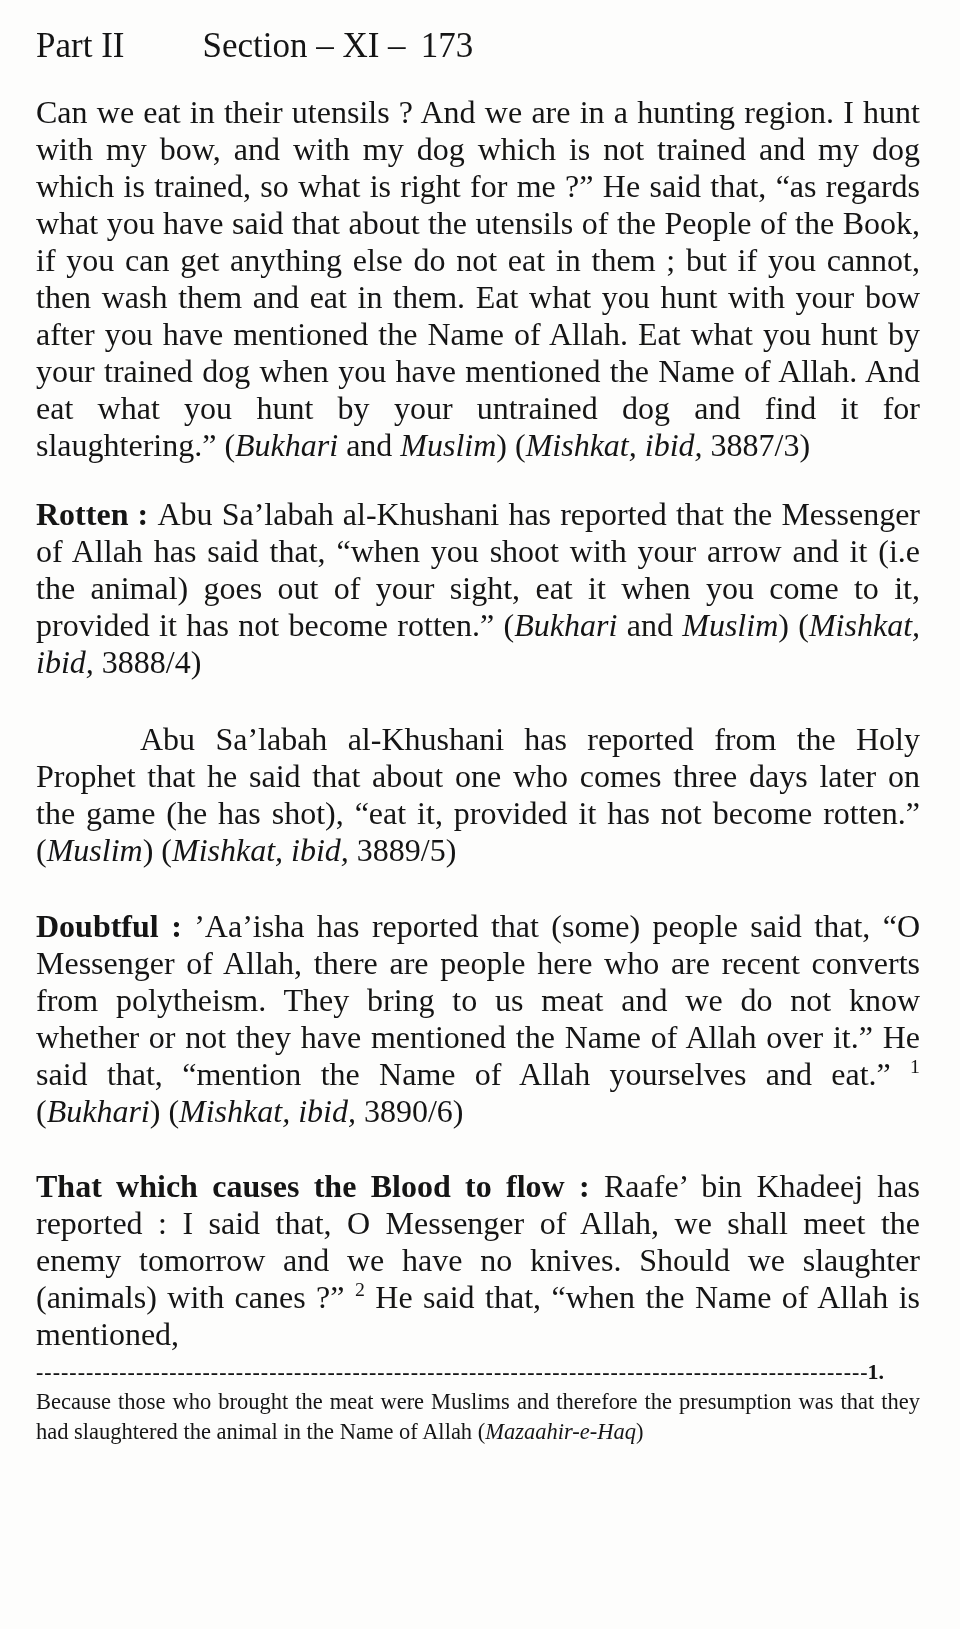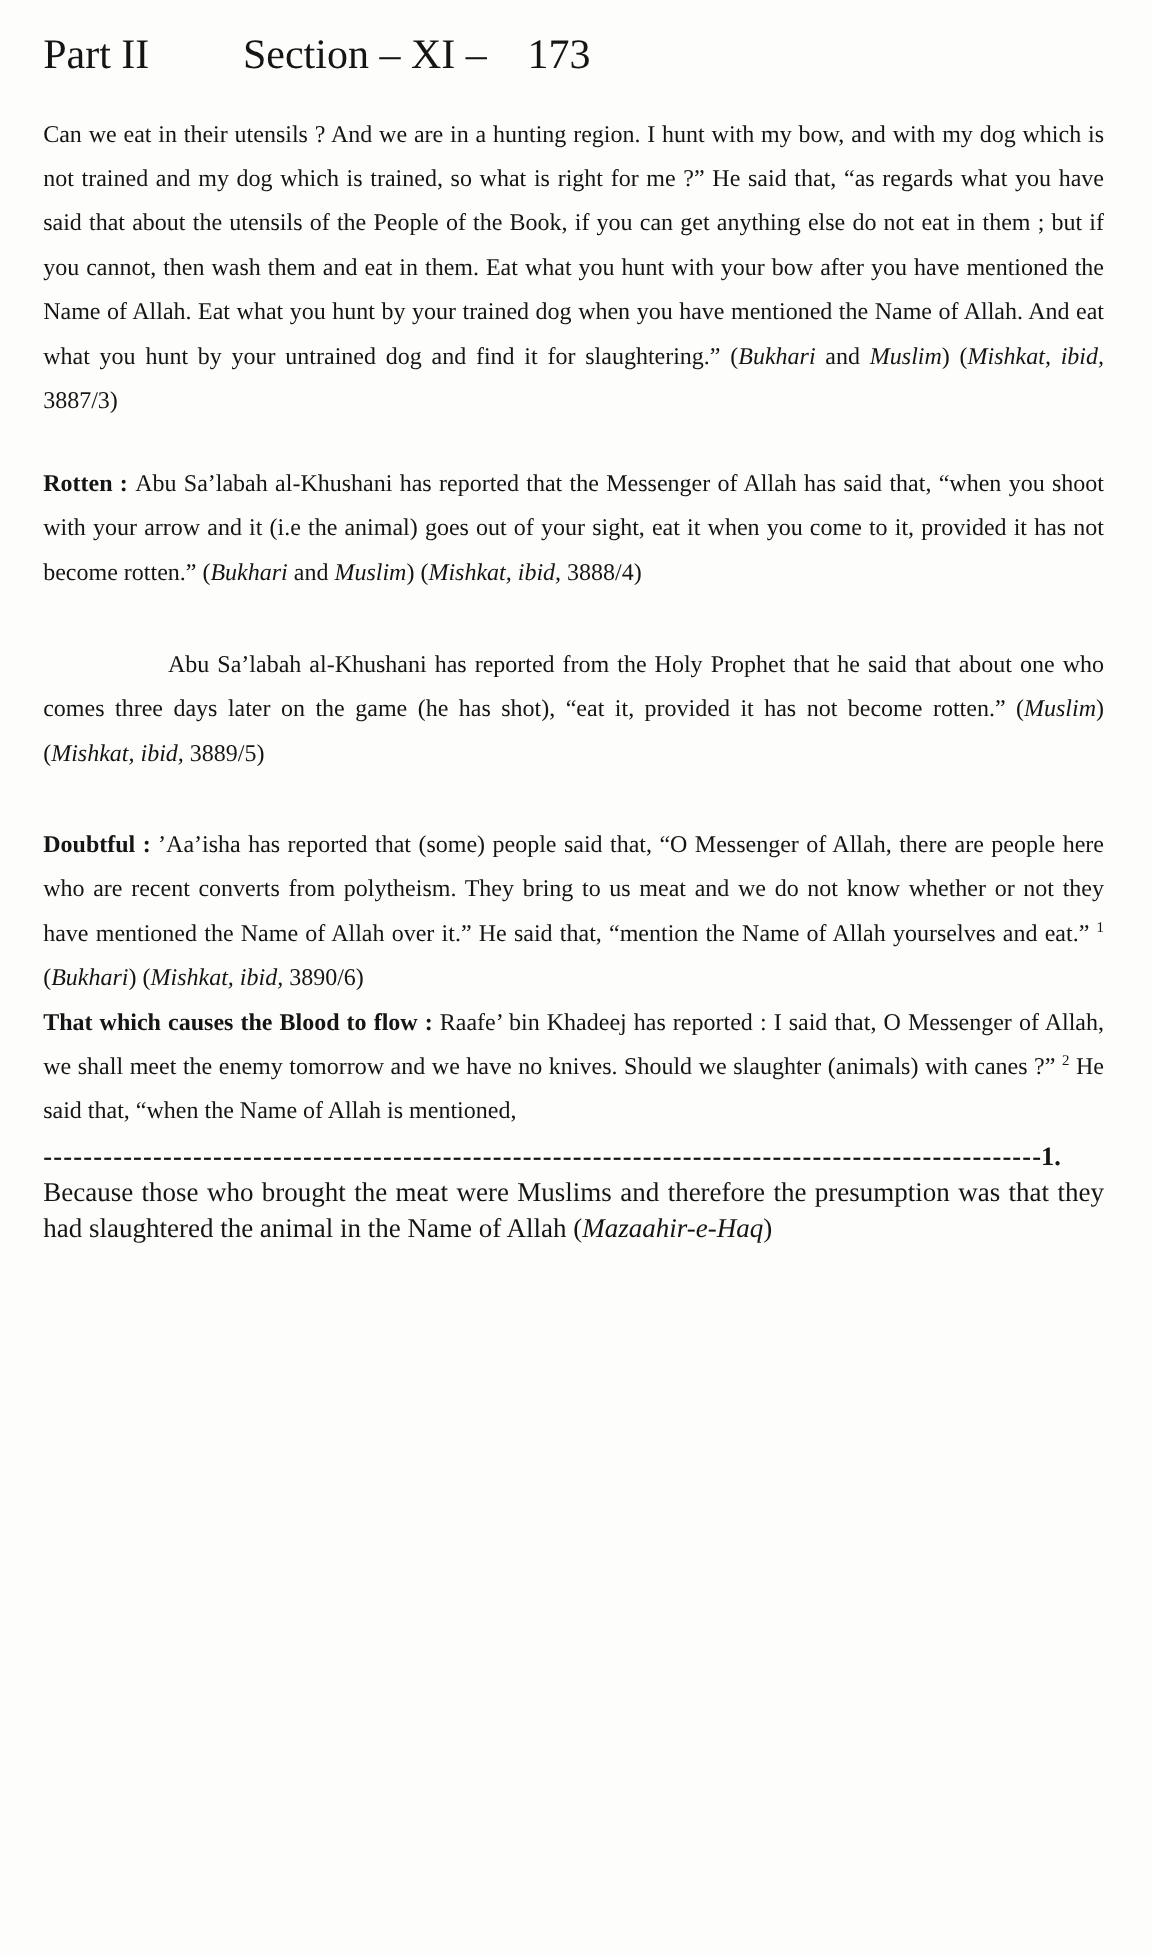--- a/index.html
+++ b/index.html
@@ -21,36 +21,36 @@
   
   .page-header {
     display: flex;
     align-items: baseline;
     font-size: 35px;
     white-space: nowrap;
     margin-bottom: 28px;
   }
   .h-section { margin-left: 78px; }
   .h-title   { margin-left: 20px; font-style: italic; }
-  .h-num     { margin-left: 34px; }
+  .h-num     { margin-left: 15px; }
 
   
   .page-body { }
   .para {
     margin: 0;
-    font-size: 20px;
+    font-size: 32px;
     line-height: 37px;
     text-align: justify;
     text-justify: inter-word;
   }
   .para.indent { text-indent: 104px; }
   .page-body .para:nth-child(1) { margin-bottom: 32px; }
   .page-body .para:nth-child(2) { margin-bottom: 40px; }
   .page-body .para:nth-child(3) { margin-bottom: 39px; }
-  .page-body .para:nth-child(4) { }
+  .page-body .para:nth-child(4) { margin-bottom: 38px; }
   .page-body .para:nth-child(5) { margin-bottom: 0; }
 
   .it  { font-style: italic; }
   .bd  { font-weight: 700; }
   .sup {
     font-size: 0.62em;
     vertical-align: super;
     line-height: 0;
   }
 

